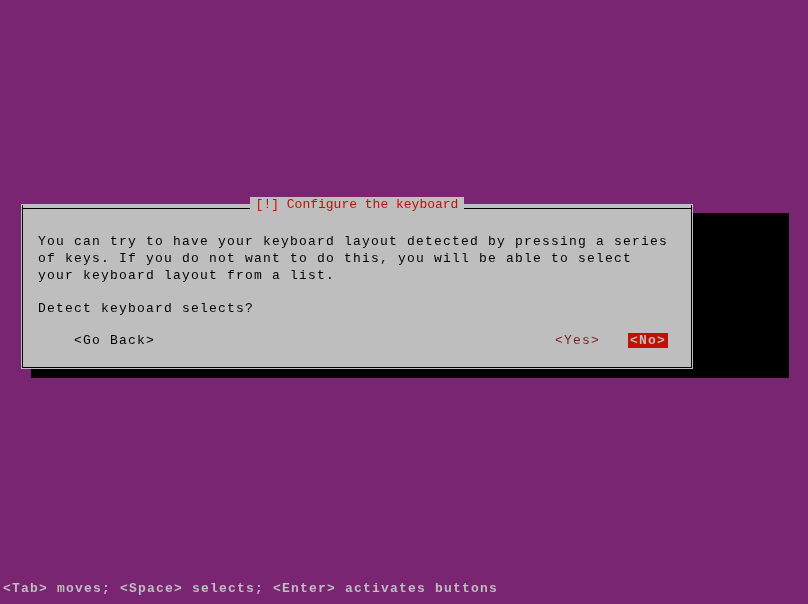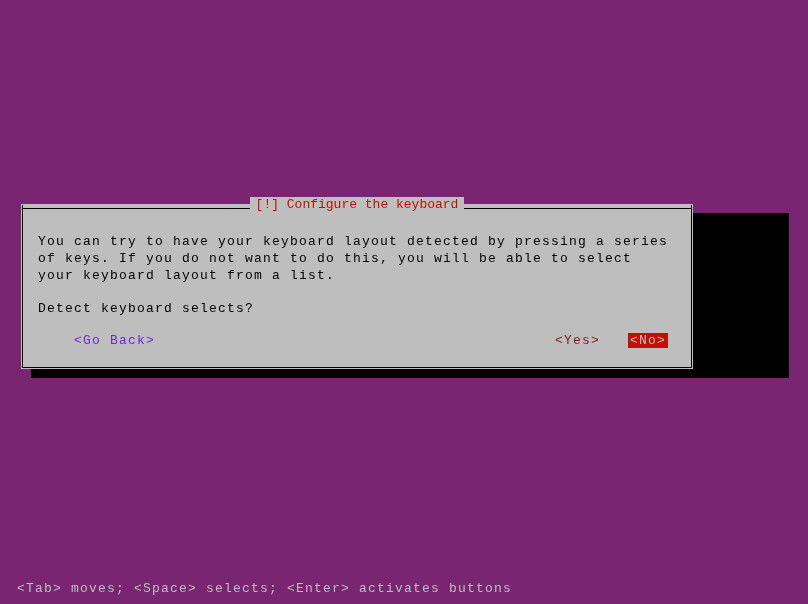--- a/index.html
+++ b/index.html
@@ -94,44 +94,46 @@
       margin-top: 17px;
       letter-spacing: 1.2px;
     }
     .button-row {
       display: flex;
       margin-top: 17px;
       letter-spacing: 1.2px;
     }
     .go-back-btn {
       margin-left: 36px;
-      color: #6d28d9;
+      color: #000000;
       cursor: pointer;
     }
     .spacer {
       flex: 1;
     }
     .yes-btn {
       color: #7f1d1d;
       cursor: pointer;
       margin-right: 28px;
     }
     .no-btn {
       background: #c11000;
       color: #bebebe;
       cursor: pointer;
       padding: 0 2px;
       margin-right: 8px;
+      font-weight: bold;
     }
     .help-bar {
       position: absolute;
-      left: 17px;
+      left: 3px;
       bottom: 8px;
       color: #bebebe;
       letter-spacing: 1.2px;
+      font-weight: bold;
     }
   </style>
 </head>
 <body>
 
 <div class="dialog-shadow"></div>
 
 <div class="dialog-box">
   <div class="dialog-side-left"></div>
   <div class="dialog-side-right"></div>

